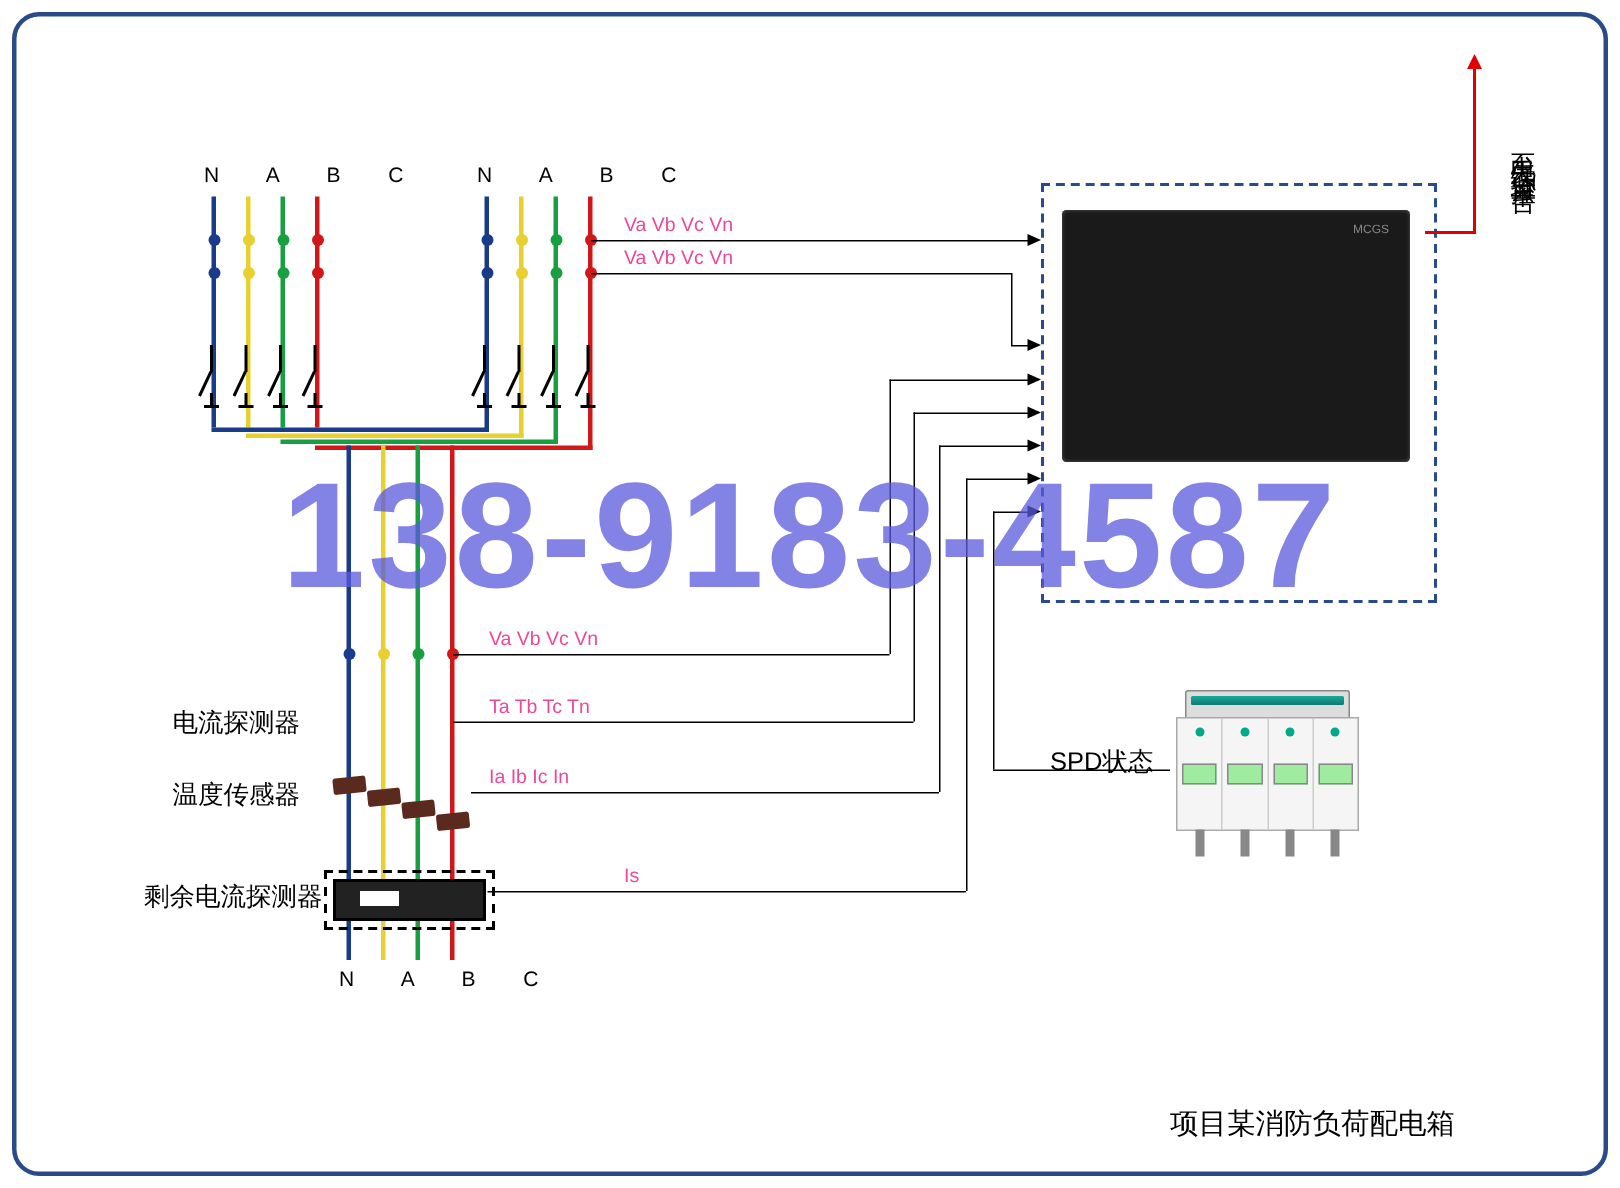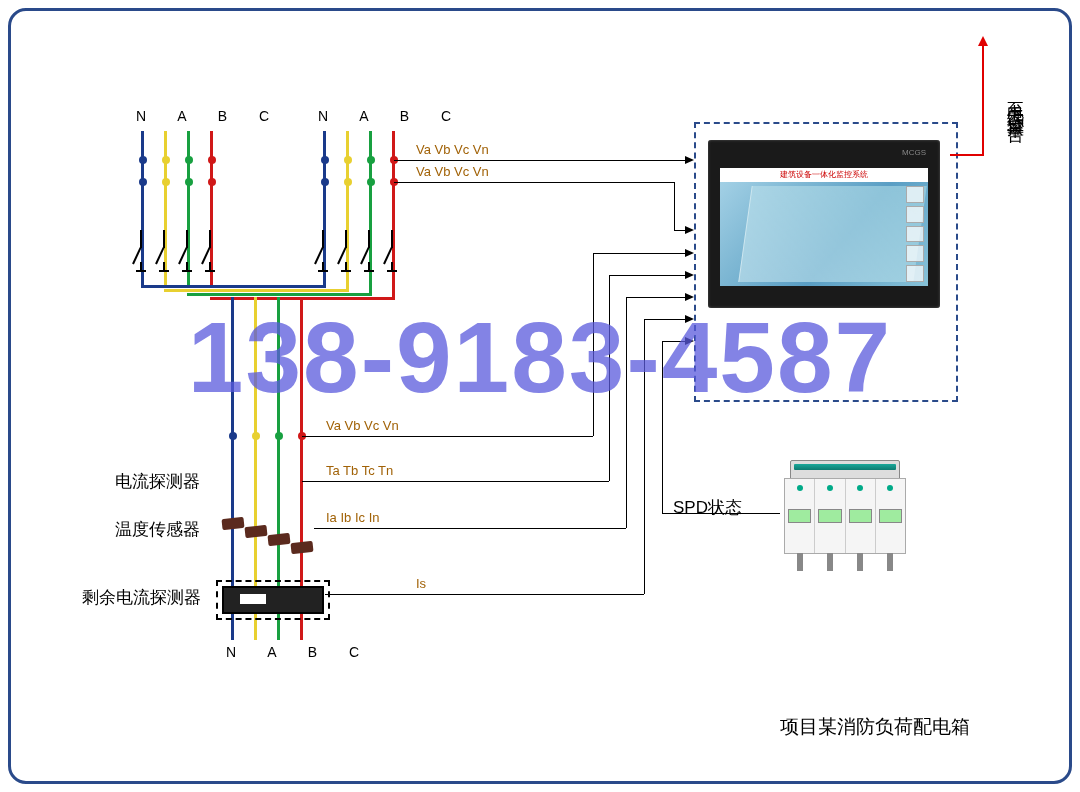--- a/index.html
+++ b/index.html
@@ -3,21 +3,21 @@
 <meta charset="utf-8">
 <style>
   html,body{margin:0;padding:0;width:1080px;height:792px;background:#fff;font-family:"Microsoft YaHei",Arial,sans-serif;position:relative;overflow:hidden}
   .frame{position:absolute;top:8px;left:8px;right:8px;bottom:8px;border:3px solid #2a4a8a;border-radius:18px}
   .ph{position:absolute;font-size:14px;letter-spacing:14px;color:#000}
   .wire{position:absolute}
   .dot{position:absolute;width:8px;height:8px;border-radius:50%;background:#000;margin-left:-4px;margin-top:-4px}
   .sig{position:absolute;background:#000}
   .sig.h{height:1px}
   .sig.v{width:1px}
-  .siglbl{position:absolute;font-size:13px;color:#a16207}
+  .siglbl{position:absolute;font-size:13px;color:#ec4899}
   .label{position:absolute;font-size:17px;color:#000}
   .vtext{position:absolute;font-size:17px;color:#000;writing-mode:vertical-rl;letter-spacing:3px}
   .monitor-box{position:absolute;border:2px dashed #2a4a8a}
   .monitor{position:absolute;background:#1a1a1a;border-radius:3px;box-shadow:inset 0 0 3px #555}
   .screen{position:absolute;top:28px;left:12px;right:12px;bottom:22px;background:linear-gradient(130deg,#a8d4e8 0%,#7fb8d4 30%,#5a9ec4 60%,#88c2d8 100%);overflow:hidden}
   .screen-hdr{position:absolute;top:0;left:0;right:0;height:14px;background:#fff;font-size:8px;text-align:center;color:#c00;line-height:14px}
   .building{position:absolute;top:18px;left:25px;right:8px;bottom:4px;background:linear-gradient(45deg,rgba(200,230,240,.6),rgba(160,210,225,.7));border-left:1px solid rgba(255,255,255,.5);transform:skewX(-8deg)}
   .side-icons{position:absolute;top:18px;right:4px;width:18px;bottom:4px;display:flex;flex-direction:column;gap:3px}
   .side-icons div{flex:1;background:rgba(255,255,255,.7);border:1px solid #aaa}
   .switch{position:absolute;width:24px;height:44px}
@@ -195,37 +195,26 @@
 <div class="arrow-head-r" style="left:685px;top:156px"></div>
 <div class="arrow-head-r" style="left:685px;top:226px"></div>
 <div class="arrow-head-r" style="left:685px;top:249px"></div>
 <div class="arrow-head-r" style="left:685px;top:271px"></div>
 <div class="arrow-head-r" style="left:685px;top:293px"></div>
 <div class="arrow-head-r" style="left:685px;top:315px"></div>
 <div class="arrow-head-r" style="left:685px;top:337px"></div>
 
 <div class="label" style="left:115px;top:470px">电流探测器</div>
 <div class="label" style="left:115px;top:518px">温度传感器</div>
-<div class="label" style="left:82px;top:586px">剩余电流探测器</div>
-<div class="label" style="left:673px;top:496px">SPD状态</div>
+<div class="label" style="left:96px;top:586px">剩余电流探测器</div>
+<div class="label" style="left:700px;top:496px">SPD状态</div>
 
 <div class="monitor-box" style="left:694px;top:122px;width:260px;height:276px"></div>
 <div class="monitor" style="left:708px;top:140px;width:232px;height:168px">
   <div style="position:absolute;top:8px;right:14px;font-size:8px;color:#888">MCGS</div>
-  <div class="screen">
-    <div class="screen-hdr">建筑设备一体化监控系统</div>
-    <div class="building"></div>
-    <div class="side-icons">
-        <div></div>
-        <div></div>
-        <div></div>
-        <div></div>
-        <div></div>
-      </div>
-  </div>
 </div>
 
 <div class="spd" style="left:780px;top:460px">
   <div class="rail"></div>
   <div class="body">
     <div class="mod">
         <div class="ind"></div>
         <div class="win"></div>
         <div class="pin"></div>
       </div>
@@ -245,15 +234,15 @@
         <div class="pin"></div>
       </div>
   </div>
 </div>
 
 <div class="arrow-red h" style="left:950px;top:154px;width:32px"></div>
 <div class="arrow-red v" style="left:982px;top:44px;height:112px"></div>
 <div class="arrow-head" style="left:978px;top:36px"></div>
 <div class="vtext" style="left:1004px;top:88px">至电气综合监控平台</div>
 
-<div class="label" style="left:780px;top:714px;font-size:19px">项目某消防负荷配电箱</div>
+<div class="label" style="left:780px;top:736px;font-size:19px">项目某消防负荷配电箱</div>
 
 <div class="watermark">138-9183-4587</div>
 
 </body></html>

